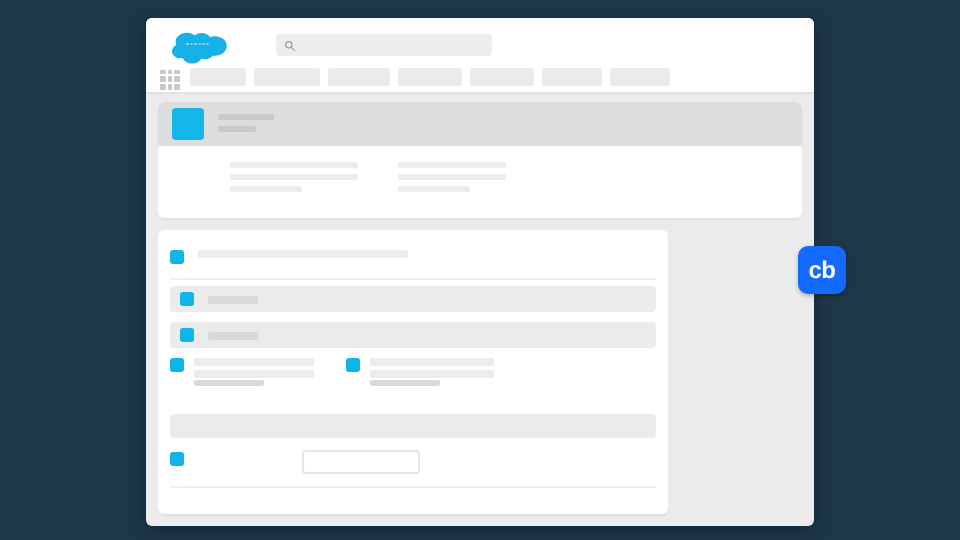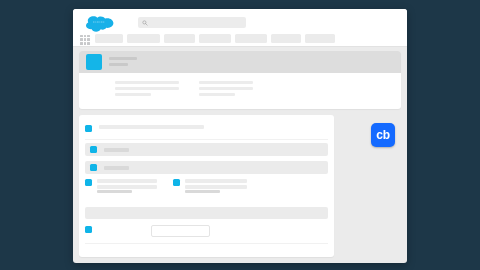--- a/index.html
+++ b/index.html
@@ -220,21 +220,21 @@
     position: absolute;
     background: #ffffff;
     border: 1px solid #e4e4e4;
     border-radius: 2px;
     height: 10px;
   }
 
   
   .cb-badge {
     position: absolute;
-    left: 371px;
+    left: 399px;
     top: 123px;
     width: 24px;
     height: 24px;
     background: #146aff;
     border-radius: 5px;
     color: #ffffff;
     font-size: 12px;
     font-weight: bold;
     letter-spacing: -0.3px;
     display: flex;

